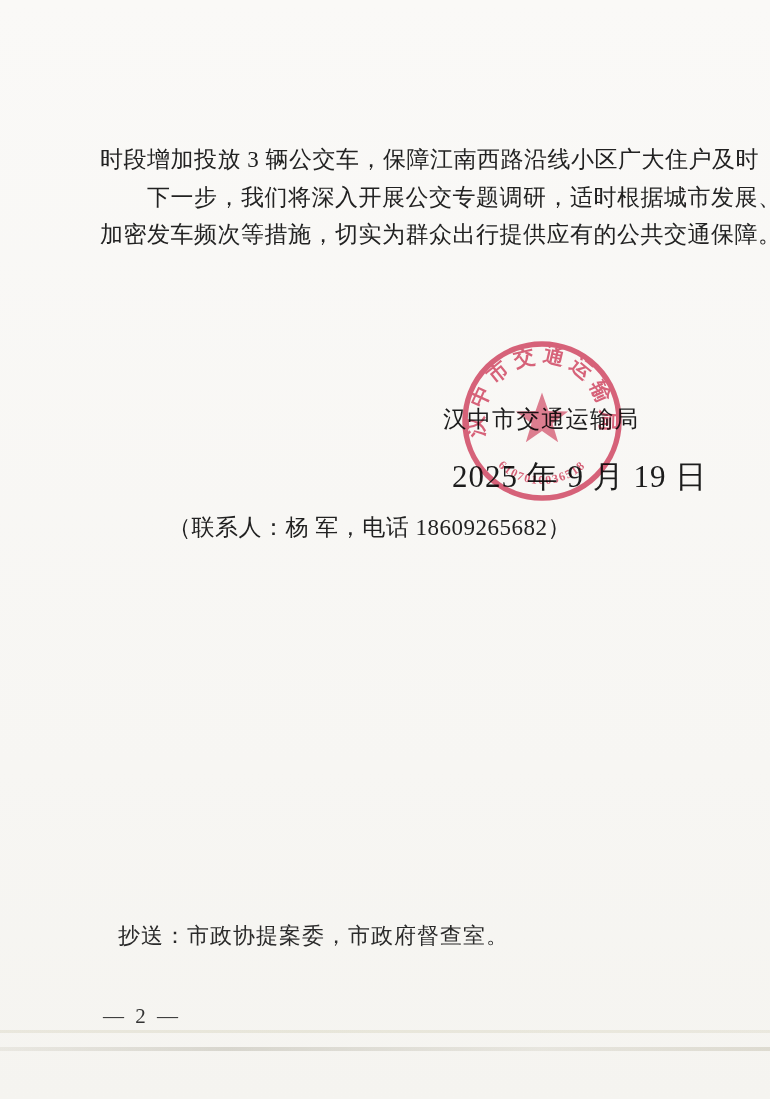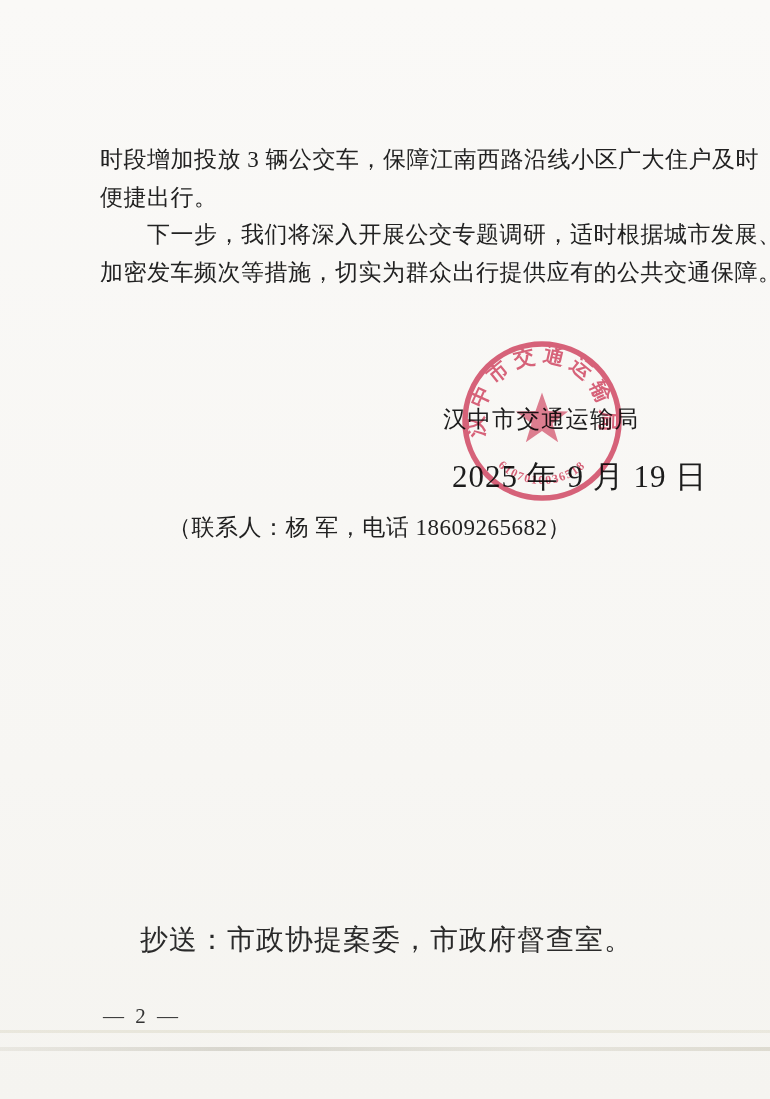--- a/index.html
+++ b/index.html
@@ -79,25 +79,24 @@
   .seal .arc-text {
     font-family: "Liberation Serif", "DejaVu Serif", serif;
     font-weight: bold;
   }
 
   
   .cc-line {
     position: absolute;
     left: 118px;
     top: 921px;
-    font-size: 28px;
+    font-size: 22px;
     letter-spacing: 1px;
     color: #2a2a2a;
     white-space: nowrap;
-    margin-left: 22px;
   }
 
   
   .page-number {
     position: absolute;
     left: 103px;
     top: 1004px;
     font-size: 21px;
     letter-spacing: 3px;
     color: #333333;
@@ -115,21 +114,20 @@
     background: linear-gradient(90deg, rgba(190,186,170,0.22), rgba(175,172,158,0.42) 30%, rgba(198,195,180,0.30) 70%, rgba(185,180,160,0.40));
   }
 </style>
 </head>
 <body>
 
 <div class="page">
 
   <div class="body-text">
     <div class="line">时段增加投放 3 辆公交车，保障江南西路沿线小区广大住户及时</div>
-    <div class="line">便捷出行。</div>
     <div class="line indent">下一步，我们将深入开展公交专题调研，适时根据城市发展、</div>
     <div class="line">加密发车频次等措施，切实为群众出行提供应有的公共交通保障。</div>
   </div>
 
   <div class="signature-agency">汉中市交通运输局</div>
   <div class="signature-date">2025 年 9 月 19 日</div>
 
   <svg class="seal" viewBox="0 0 172 172" xmlns="http://www.w3.org/2000/svg">
     <defs>
       <path id="sealTopArc" d="M 32.5 110.9 A 59 59 0 1 1 139.5 110.9" fill="none"></path>

